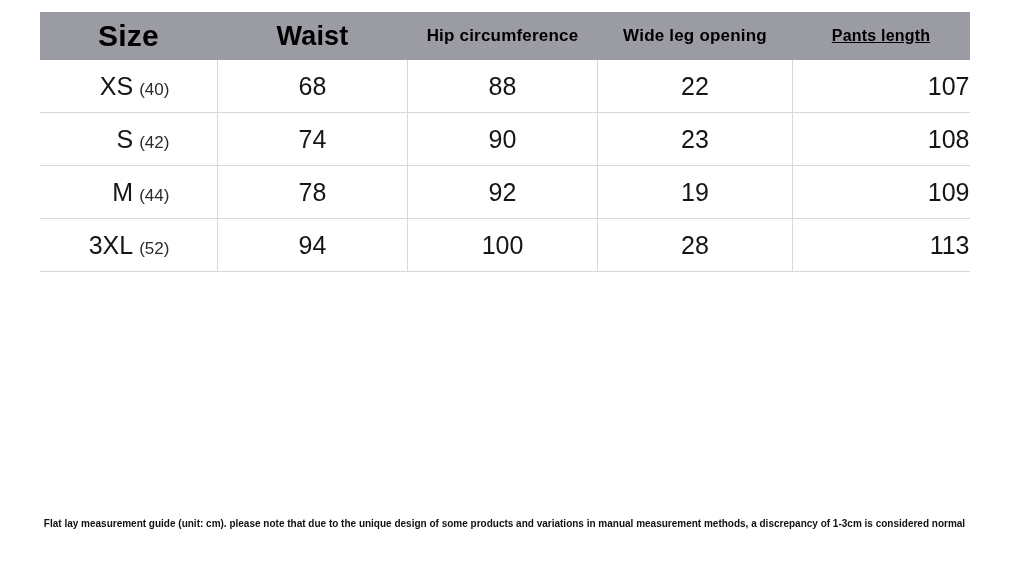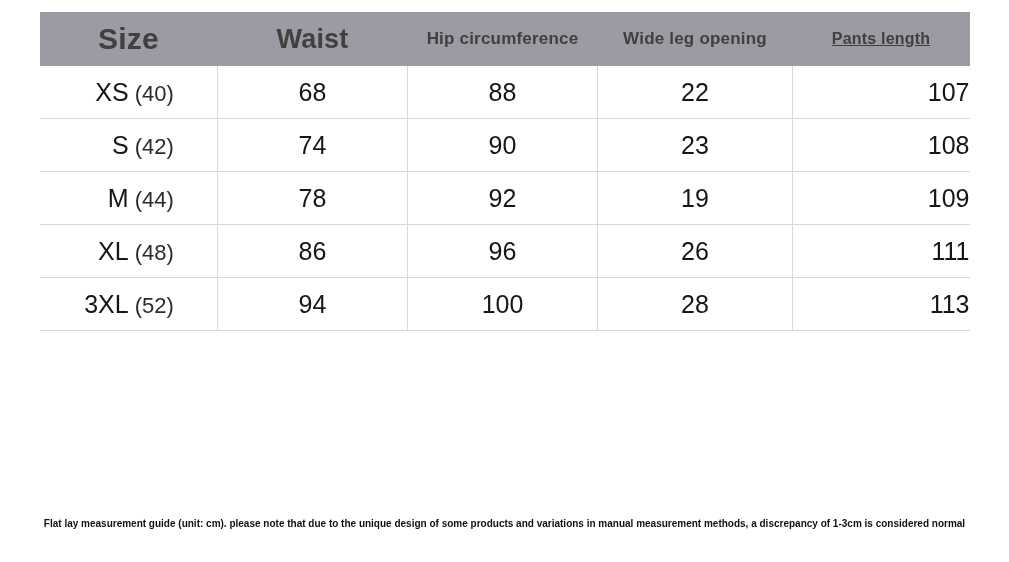--- a/index.html
+++ b/index.html
@@ -29,26 +29,26 @@
   table.size-table col.c0 { width: 178px; }
   table.size-table col.c1 { width: 190px; }
   table.size-table col.c2 { width: 190px; }
   table.size-table col.c3 { width: 195px; }
   table.size-table col.c4 { width: 177px; }
 
   thead tr {
     background: #9b9ba3;
   }
   thead th {
-    color: #404040;
+    color: #000000;
     font-weight: bold;
     text-align: center;
     vertical-align: middle;
     padding: 0;
-    height: 54px;
+    height: 48px;
     border: none;
     letter-spacing: 0.2px;
   }
   th.h-size   { font-size: 30px; }
   th.h-waist  { font-size: 27px; }
   th.h-hip    { font-size: 17px; }
   th.h-leg    { font-size: 17px; }
   th.h-len    { font-size: 16px; line-height: 1.05; text-decoration: underline; }
 
   tbody td {
@@ -66,21 +66,21 @@
     text-align: right;
   }
   tbody tr:last-child td {
     border-bottom: 1px solid #d8d8da;
   }
   td.size-cell {
     font-size: 25px;
     white-space: nowrap;
   }
   td.size-cell .eu {
-    font-size: 22px;
+    font-size: 17px;
     color: #2b2b2b;
     margin-left: 6px;
   }
   td.size-cell .lbl {
     display: inline-block;
     min-width: 46px;
     text-align: right;
   }
 
   .footnote {
@@ -135,27 +135,20 @@
         <td>108</td>
       </tr>
       <tr>
         <td class="size-cell"><span class="lbl">M</span><span class="eu">(44)</span></td>
         <td>78</td>
         <td>92</td>
         <td>19</td>
         <td>109</td>
       </tr>
       <tr>
-        <td class="size-cell"><span class="lbl">XL</span><span class="eu">(48)</span></td>
-        <td>86</td>
-        <td>96</td>
-        <td>26</td>
-        <td>111</td>
-      </tr>
-      <tr>
         <td class="size-cell"><span class="lbl">3XL</span><span class="eu">(52)</span></td>
         <td>94</td>
         <td>100</td>
         <td>28</td>
         <td>113</td>
       </tr>
     </tbody>
   </table>
 
   <div class="footnote">Flat lay measurement guide (unit: cm). please note that due to the unique design of some products and variations in manual measurement methods, a discrepancy of 1-3cm is considered normal</div>

